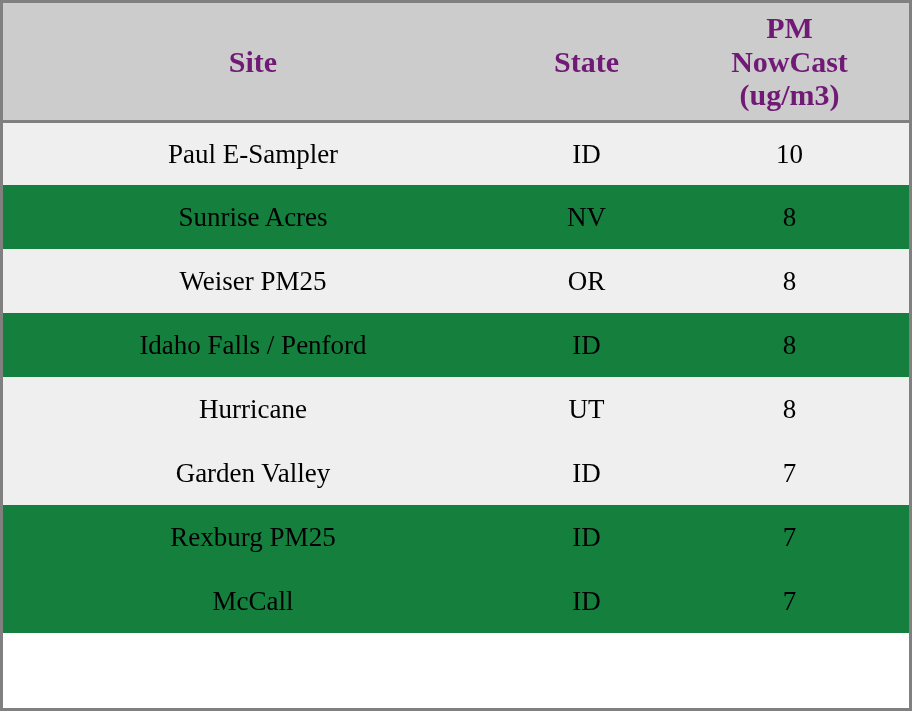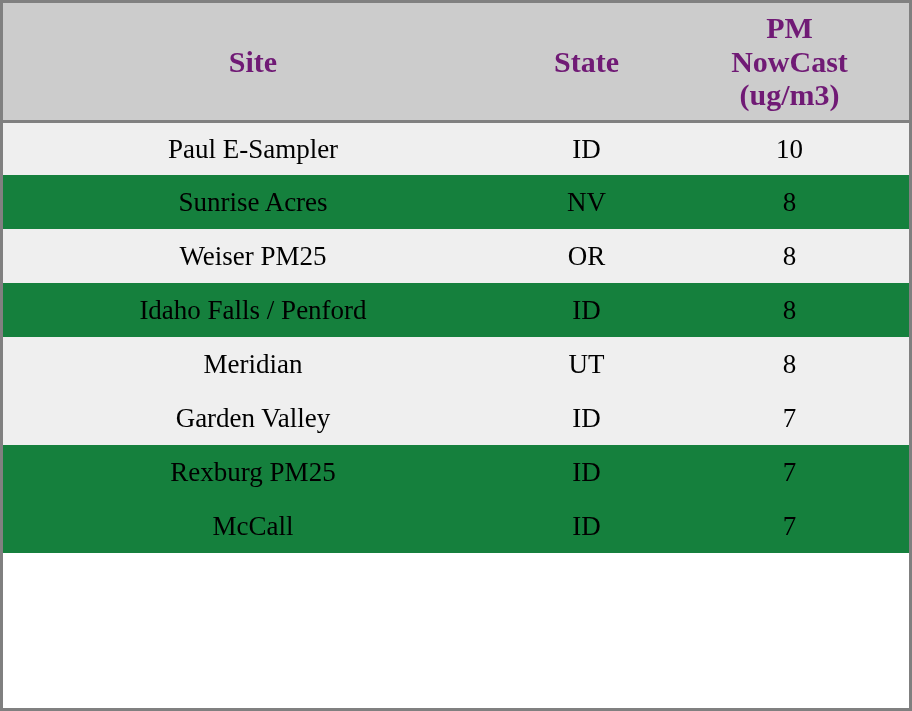--- a/index.html
+++ b/index.html
@@ -41,21 +41,21 @@
     border-bottom: 3px solid #808080;
     line-height: 1.12;
   }
   table.data-table tbody td {
     font-family: "Liberation Serif", serif;
     font-weight: normal;
     font-size: 27px;
     color: #000000;
     text-align: center;
     vertical-align: middle;
-    height: 54px;
+    height: 64px;
     padding: 0 6px;
     box-sizing: border-box;
     border: none;
   }
   table.data-table tbody tr.odd-row {
     background: #efefef;
   }
   table.data-table tbody tr.even-row {
     background: #15803d;
   }
@@ -104,21 +104,21 @@
         <td>Weiser PM25</td>
         <td>OR</td>
         <td>8</td>
       </tr>
       <tr class="even-row">
         <td>Idaho Falls / Penford</td>
         <td>ID</td>
         <td>8</td>
       </tr>
       <tr class="odd-row">
-        <td>Meridian</td>
+        <td>Hurricane</td>
         <td>UT</td>
         <td>8</td>
       </tr>
       <tr class="odd-row">
         <td>Garden Valley</td>
         <td>ID</td>
         <td>7</td>
       </tr>
       <tr class="even-row">
         <td>Rexburg PM25</td>

